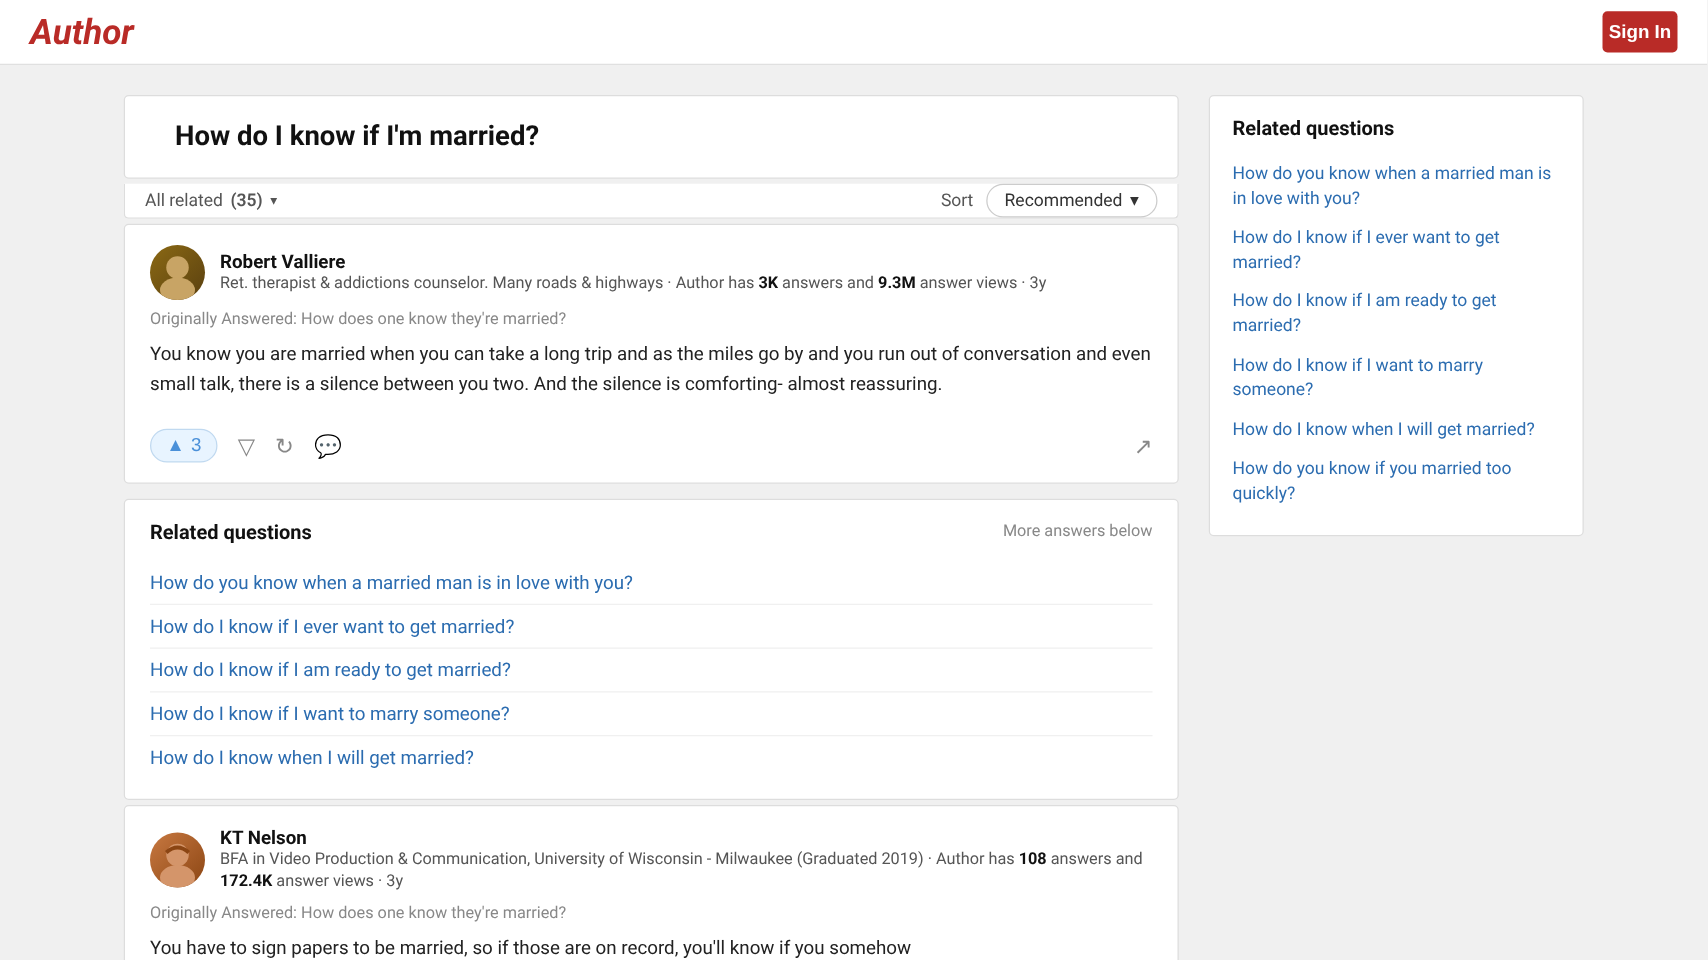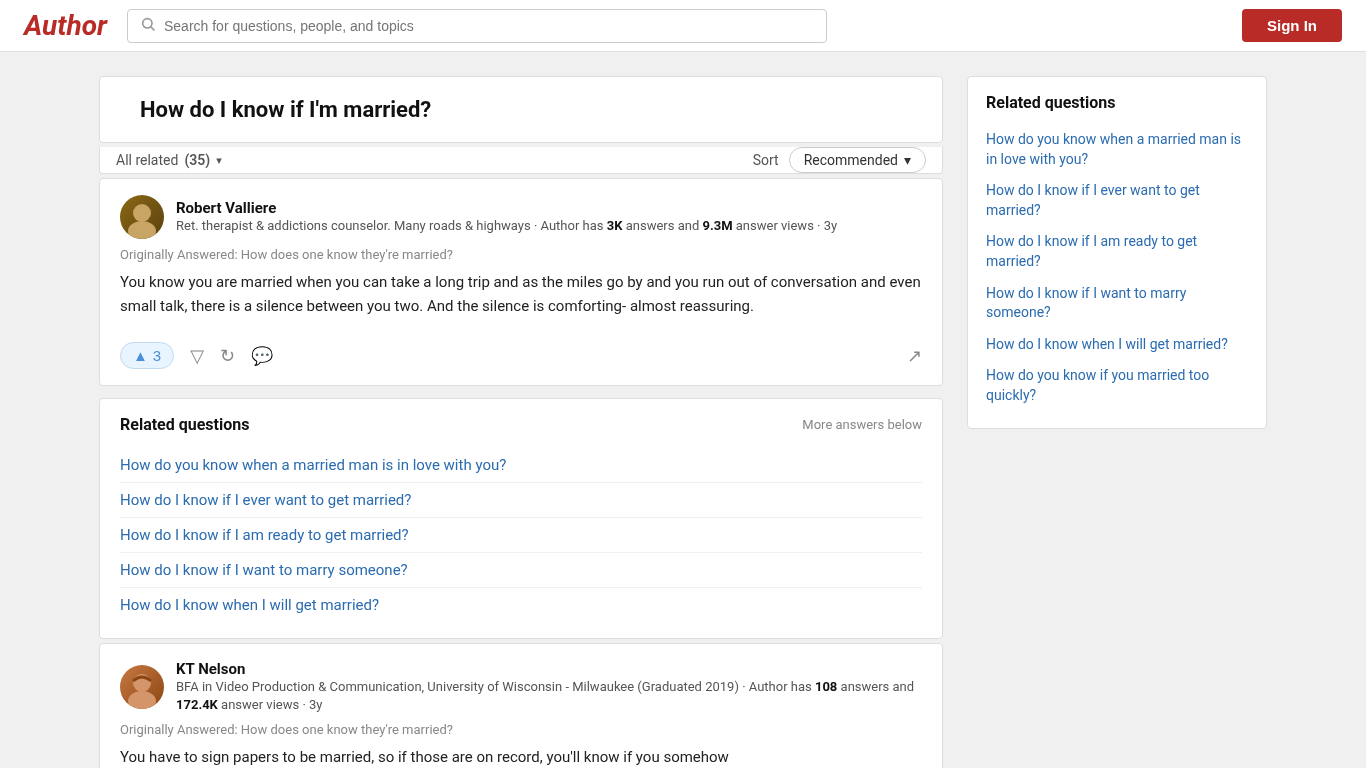--- a/index.html
+++ b/index.html
@@ -55,21 +55,21 @@
     .header-right {
       margin-left: auto;
       display: flex;
       align-items: center;
     }
     .sign-in-btn {
       background: #b92b27;
       color: #fff;
       border: none;
       border-radius: 4px;
-      padding: 8px 25px;
+      padding: 8px 5px;
       font-size: 15px;
       font-weight: 600;
       cursor: pointer;
     }
 
     
     .page-container {
       max-width: 1200px;
       margin: 0 auto;
       padding: 24px 16px;
@@ -286,29 +286,20 @@
       text-decoration: none;
       padding: 6px 0;
       line-height: 1.4;
     }
   </style>
 </head>
 <body>
 
 <header class="header">
   <div class="logo">Author</div>
-  <div class="search-bar">
-    <span class="search-icon-svg">
-      <svg width="16" height="16" viewBox="0 0 24 24" fill="none" stroke="#999" stroke-width="2.5" stroke-linecap="round" stroke-linejoin="round">
-        <circle cx="11" cy="11" r="7"></circle>
-          <line x1="21" y1="21" x2="16.65" y2="16.65"></line>
-      </svg>
-    </span>
-    <input type="text" placeholder="Search for questions, people, and topics" style="">
-  </div>
   <div class="header-right">
     <button class="sign-in-btn">Sign In</button>
   </div>
 </header>
 
 <div class="page-container">
 
   <div class="main-content">
 
     <div class="question-box">

